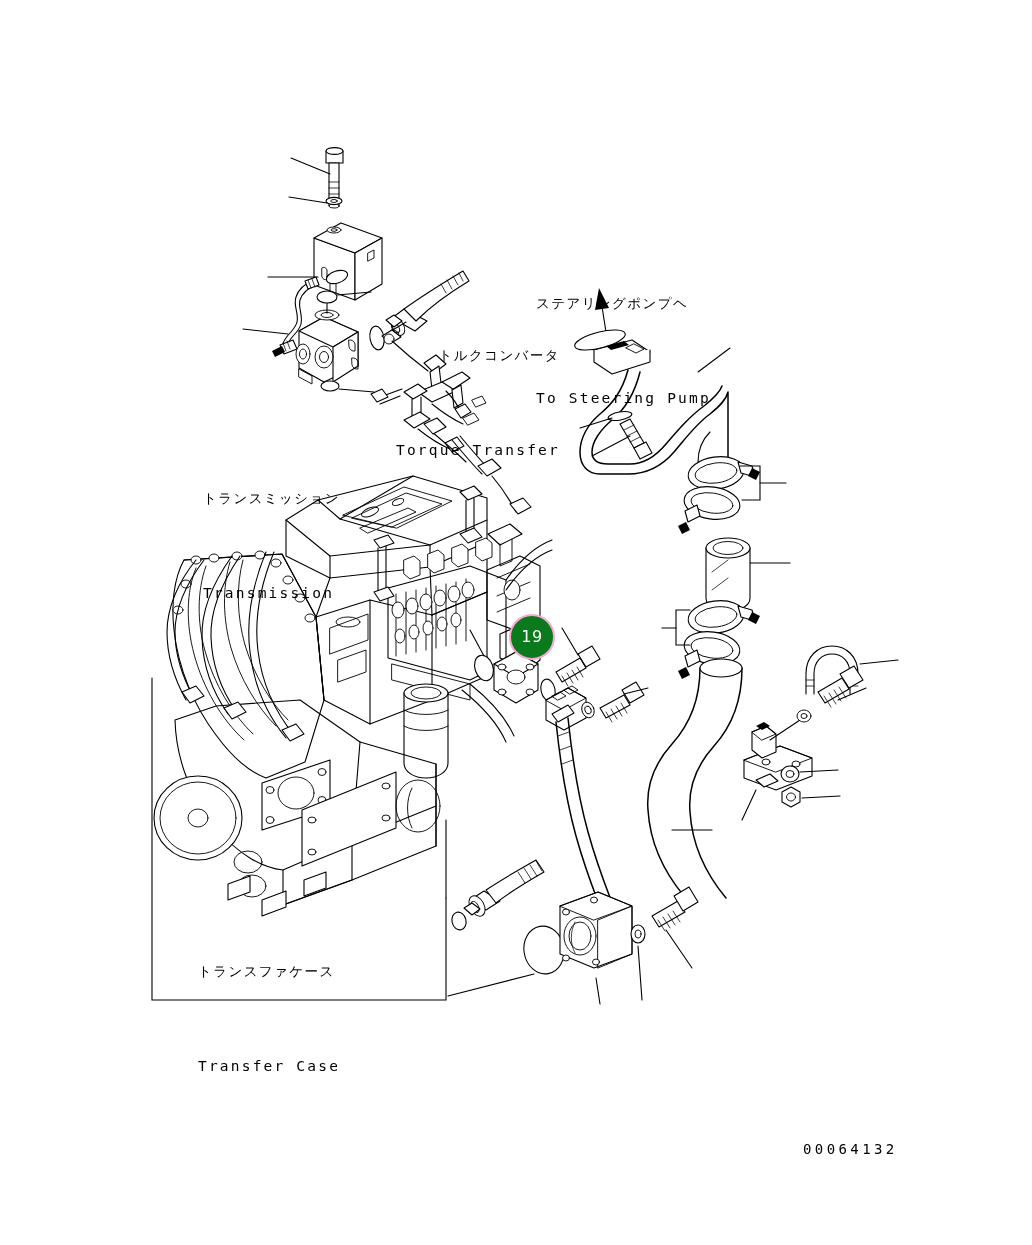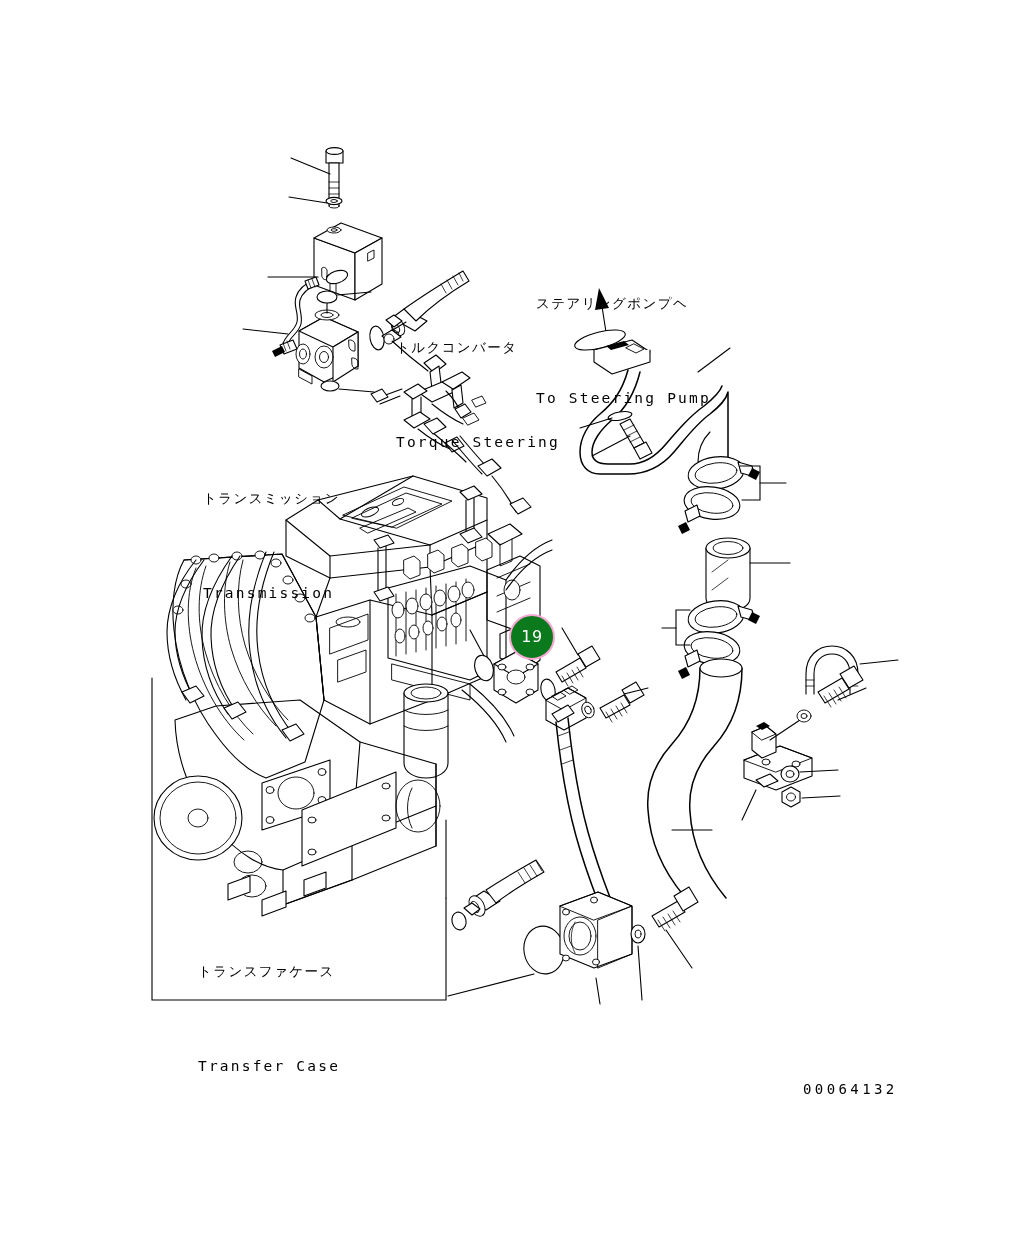--- a/index.html
+++ b/index.html
@@ -23,26 +23,26 @@
   .lbl{position:absolute;color:#000;line-height:1.18;white-space:pre;}
   .lbl .jp{
     font-family:"DejaVu Sans","Liberation Sans",sans-serif;
     font-size:13.5px;letter-spacing:1.4px;display:block;
   }
   .lbl .en{
     font-family:"DejaVu Sans Mono","Liberation Mono",monospace;
     font-size:14.5px;letter-spacing:2.2px;display:block;margin-top:41px;
   }
   #lbl-steering{left:536px;top:258px;}
-  #lbl-torque{left:396px;top:302px;}
+  #lbl-torque{left:396px;top:310px;text-align:right;}
   #lbl-transmission{left:203px;top:453px;}
   #lbl-transfer{left:198px;top:926px;}
 
   #drawing-no{
-    position:absolute;left:803px;top:1081px;
+    position:absolute;left:803px;top:1141px;
     font-family:"DejaVu Sans Mono","Liberation Mono",monospace;
     font-size:14px;letter-spacing:3.4px;color:#000;white-space:pre;
   }
 
   #callout-19{
     position:absolute;left:509px;top:614px;width:46px;height:46px;
     border-radius:50%;
     background:#0b7a1d;
     border:2px solid #f9a8d4;
     box-sizing:border-box;
@@ -542,21 +542,21 @@
 
   </svg>
 
   <div class="lbl" id="lbl-steering">
     <span class="jp">ステアリングポンプヘ</span>
     <span class="en">To Steering Pump</span>
   </div>
 
   <div class="lbl" id="lbl-torque">
     <span class="jp">トルクコンバータ</span>
-    <span class="en">Torque Steering</span>
+    <span class="en">Torque Transfer</span>
   </div>
 
   <div class="lbl" id="lbl-transmission">
     <span class="jp">トランスミッション</span>
     <span class="en">Transmission</span>
   </div>
 
   <div class="lbl" id="lbl-transfer">
     <span class="jp">トランスファケース</span>
     <span class="en">Transfer Case</span>

